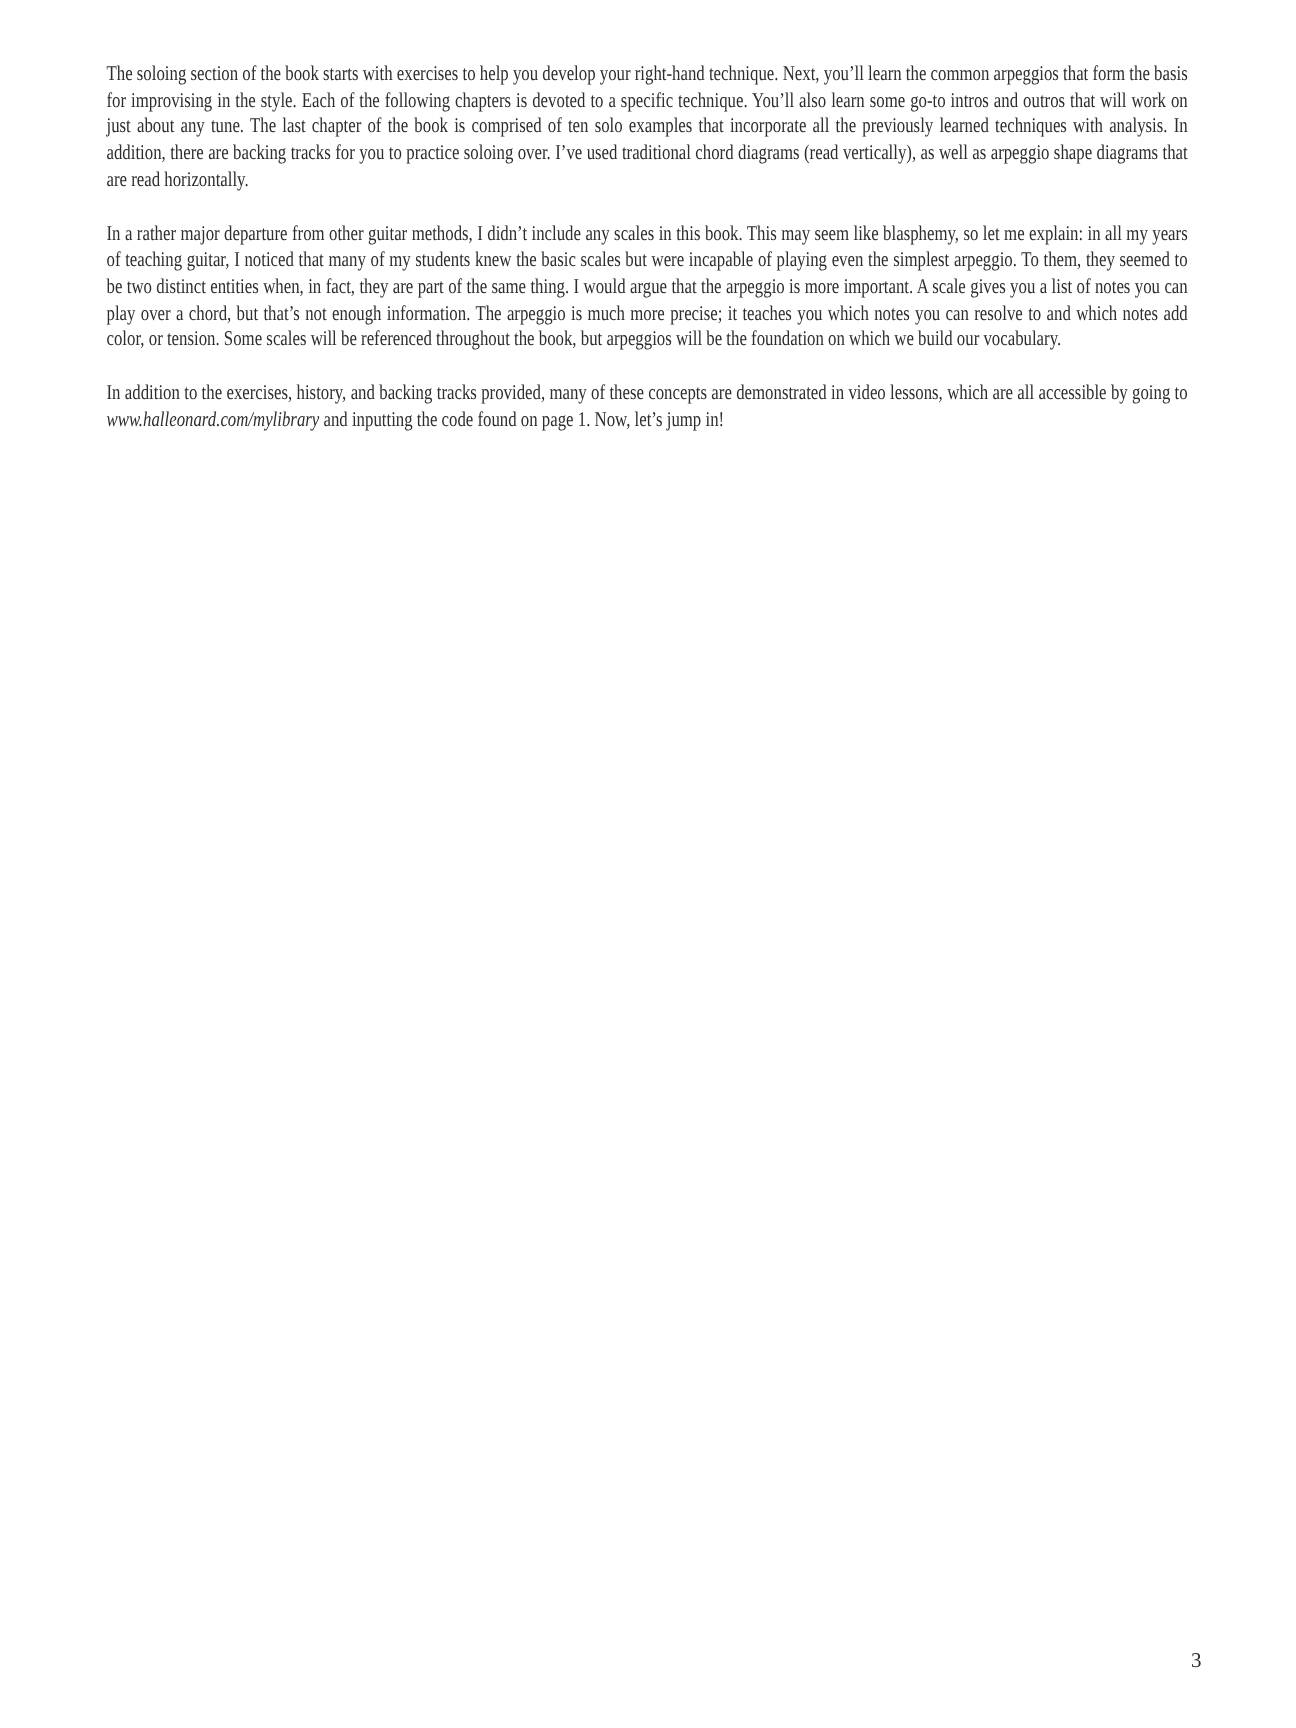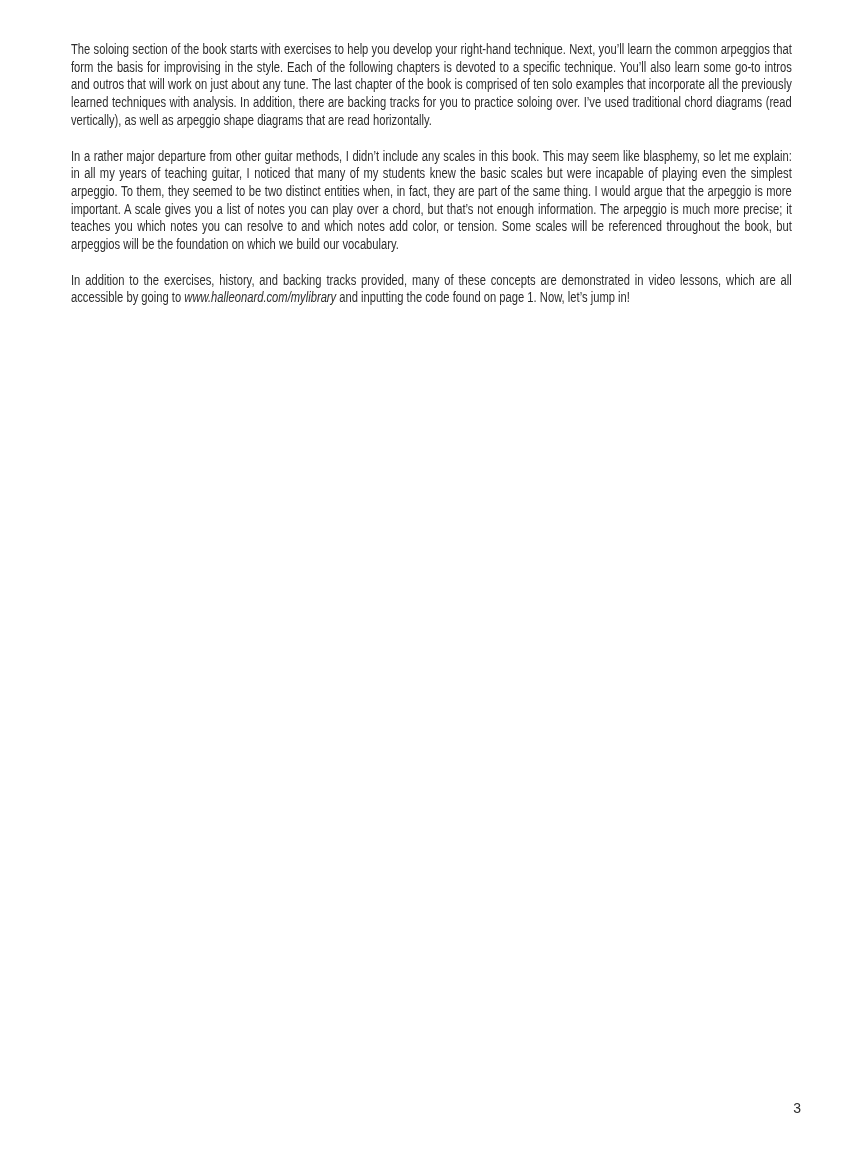--- a/index.html
+++ b/index.html
@@ -6,21 +6,21 @@
     margin: 0;
     padding: 0;
     background: #ffffff;
   }
   .page {
     position: relative;
     width: 864px;
     height: 1152px;
     background: #ffffff;
     overflow: hidden;
-    font-family: Liberation Sans, sans-serif;
+    font-family: Liberation Serif, serif;
     color: #2d2d2d;
   }
   .text-block {
     position: absolute;
     left: 71px;
     top: 41px;
     width: 901px;            
     transform: scaleX(0.8);  
     transform-origin: 0 0;
     font-size: 14px;

